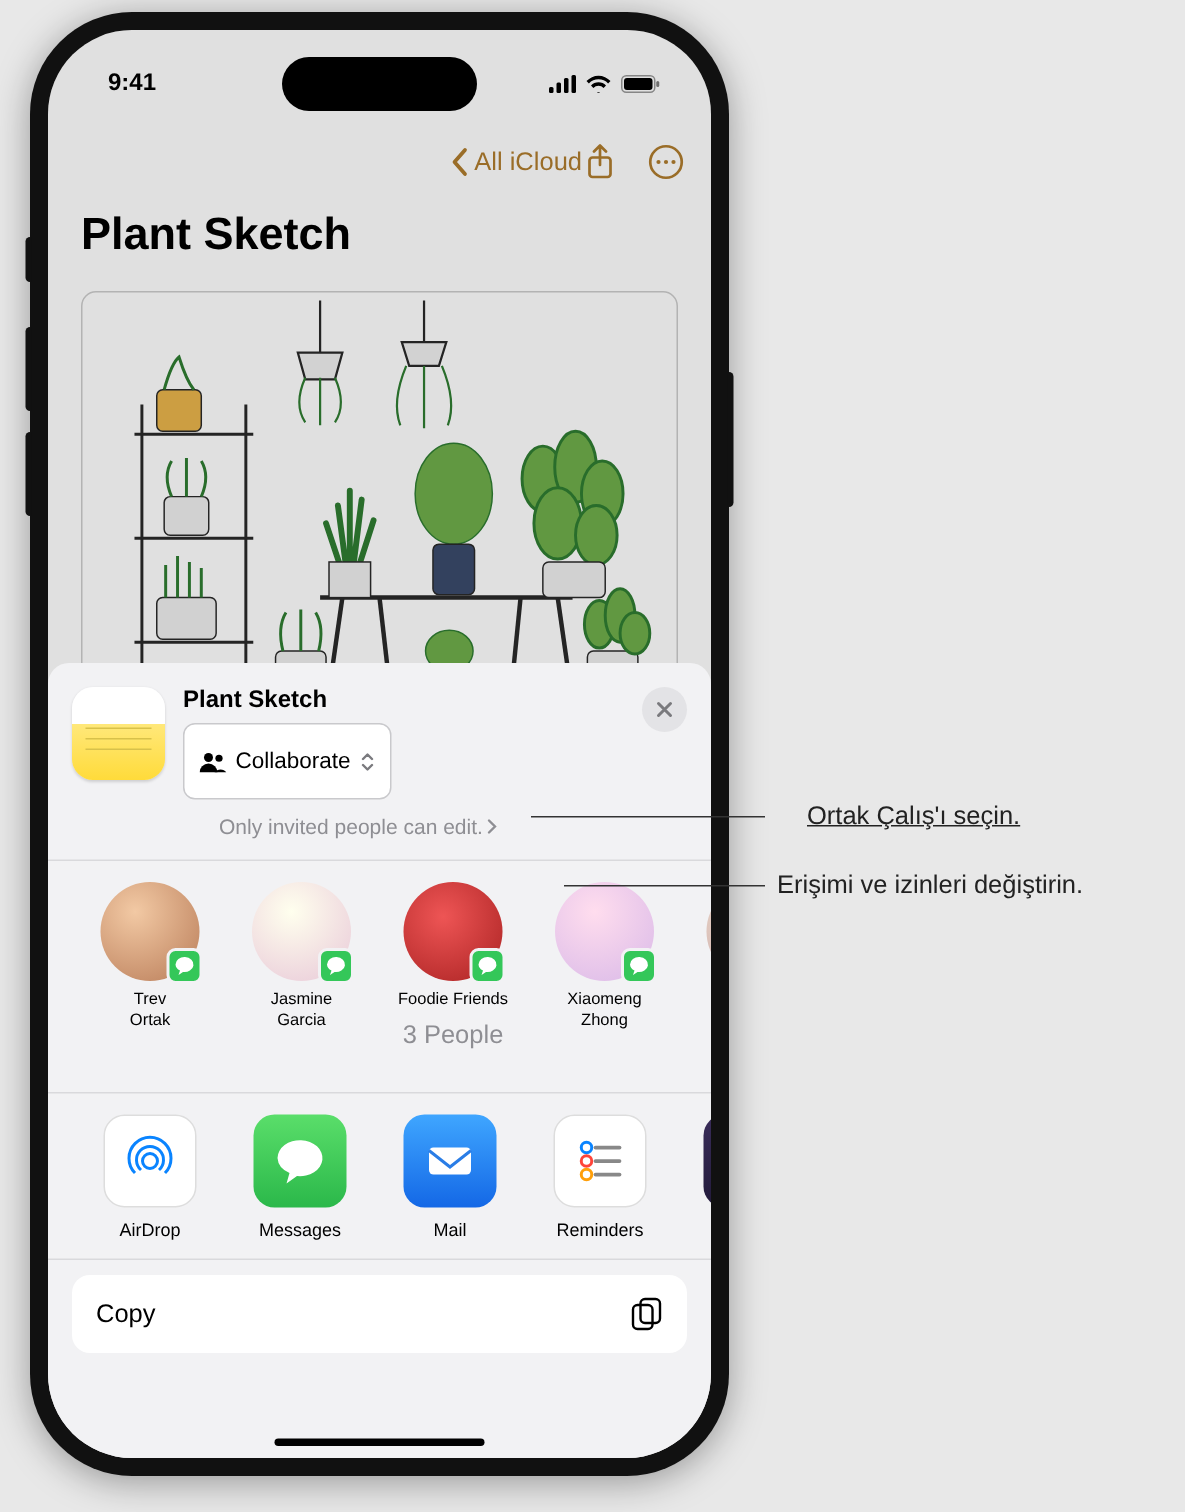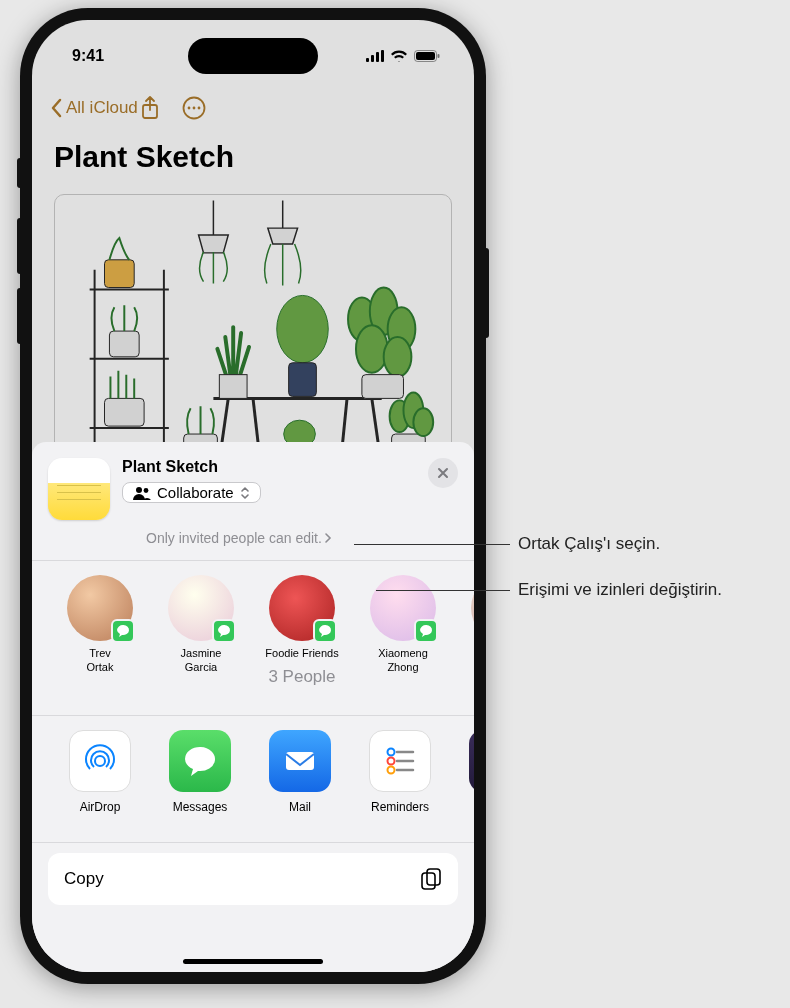--- a/index.html
+++ b/index.html
@@ -31,21 +31,21 @@
 
 .status-bar {
   position: absolute; top: 16px; left: 0; right: 0; height: 40px;
   display: flex; justify-content: space-between; align-items: center;
   padding: 0 34px 0 40px; font-weight: 600; font-size: 16px; color: #000;
 }
 .status-icons { display: flex; gap: 6px; align-items: center; }
 
 .nav-bar {
   position: absolute; top: 66px; left: 0; right: 0; height: 44px;
-  display: flex; align-items: center; justify-content: flex-start;
+  display: flex; align-items: center; justify-content: flex-end;
   padding: 0 18px; color: #b07d2e;
 }
 .nav-back { display: flex; align-items: center; gap: 4px; font-size: 17px; }
 .nav-actions { display: flex; gap: 20px; align-items: center; }
 .nav-icon { width: 24px; height: 24px; display:flex; align-items:center; justify-content:center; }
 
 .note-title {
   position: absolute; top: 120px; left: 22px;
   font-size: 30px; font-weight: 700; color: #000;
 }
@@ -78,21 +78,21 @@
 .notes-icon::before {
   content:""; position:absolute; top:44%; left:14%; right:14%; height:1px; background:#d8c14a;
   box-shadow: 0 7px 0 #d8c14a, 0 14px 0 #d8c14a;
 }
 .sheet-title-col { flex: 1; min-width: 0; }
 .sheet-doc-title { font-size: 16px; font-weight: 600; color: #000; margin-bottom: 6px; }
 
 .collab-pill {
   display: inline-flex; align-items: center; gap: 6px;
   background: #fff; border: 0.5px solid #c9c9cc;
-  border-radius: 8px; padding: 1px 10px; font-size: 15px; color: #000;
+  border-radius: 8px; padding: 16px 10px; font-size: 15px; color: #000;
 }
 .collab-pill svg { flex-shrink:0; }
 
 .close-btn {
   width: 30px; height: 30px; border-radius: 50%;
   background: #e3e3e6; display: flex; align-items: center; justify-content: center;
   color: #7a7a7e;
 }
 
 .access-line {
@@ -110,21 +110,21 @@
 .avatar { width: 66px; height: 66px; border-radius: 50%; position: relative; }
 .avatar .badge {
   position: absolute; right: -2px; bottom: -2px; width: 24px; height: 24px;
   background: #34c759; border-radius: 6px; display:flex; align-items:center; justify-content:center;
   border: 2px solid #f2f2f4;
 }
 .contact-name { font-size: 11px; text-align: center; color: #000; line-height: 1.25; }
 .contact-sub { font-size: 17px; text-align:right; color:#8e8e93; }
 
 .apps-row {
-  display: flex; gap: 0; overflow: hidden; padding: 14px 0 8px; margin: 0 -16px 16px 0;
+  display: flex; gap: 0; overflow: hidden; padding: 14px 0 8px; margin: 0 -16px 0 0;
 }
 .app { width: 100px; flex-shrink:0; display: flex; flex-direction: column; align-items: center; gap: 8px; }
 .app:first-child { margin-left: 2px; }
 .app-icon { width: 62px; height: 62px; border-radius: 14px; display:flex; align-items:center; justify-content:center; }
 .app-label { font-size: 12px; color: #000; }
 
 .copy-row {
   background: #fff; border-radius: 12px; margin-top: 10px;
   padding: 14px 16px; display: flex; align-items: center; justify-content: space-between;
   font-size: 17px; color: #000;
@@ -414,16 +414,16 @@
           </svg>
       </div>
 
     </div>
 
     <div class="home-indicator"></div>
   </div>
 </div>
 
 <div class="callout-line" style="left:354px; top:544px; width:156px;"></div>
-<div class="callout-text" style="left:518px; top:533px;">Ortak Çalış'ı seçin.</div>
+<div class="callout-text" style="left:538px; top:533px;text-decoration:underline;">Ortak Çalış'ı seçin.</div>
 
 <div class="callout-line" style="left:376px; top:590px; width:134px;"></div>
 <div class="callout-text" style="left:518px; top:579px;">Erişimi ve izinleri değiştirin.</div>
 
 </body></html>

